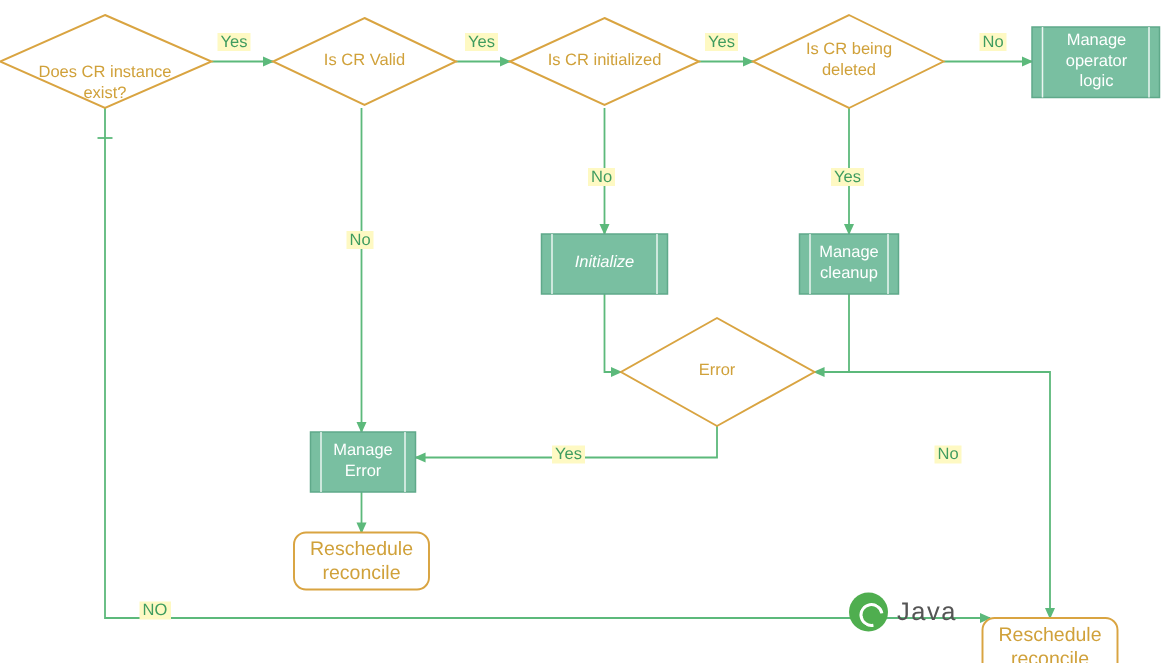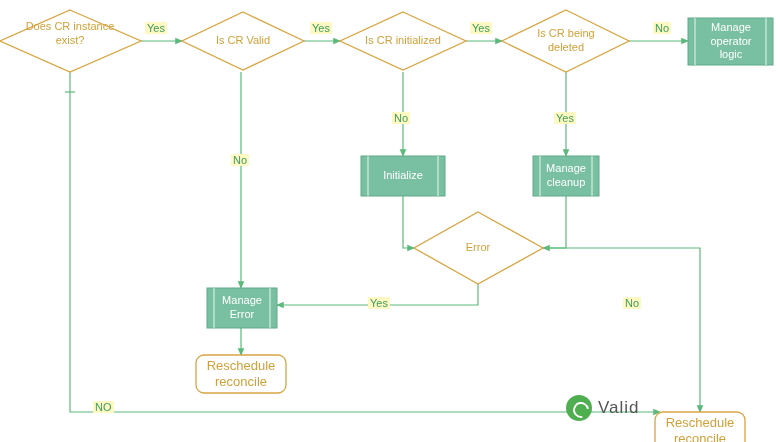--- a/index.html
+++ b/index.html
@@ -128,30 +128,30 @@
         <line x1="270" y1="288" x2="270" y2="328" stroke="#ffffff" stroke-width="1" opacity=".85"></line>
       </g>
     </g>
 
     <g fill="#ffffff" stroke="#d9a441" stroke-width="1.3">
       <rect x="196" y="355" width="90" height="38" rx="8" ry="8"></rect>
       <rect x="655" y="412" width="90" height="38" rx="8" ry="8"></rect>
     </g>
   </svg>
 
-  <div class="node-label diamond-label" style="left:4px;top:17px;width:132px;height:34px;text-align:center;">Does CR instance
+  <div class="node-label diamond-label" style="left:4px;top:39px;width:132px;height:34px;text-align:center;">Does CR instance
 exist?</div>
   <div class="node-label diamond-label" style="left:186px;top:31px;width:114px;height:20px;">Is CR Valid</div>
   <div class="node-label diamond-label" style="left:508px;top:24px;width:116px;height:34px;">Is CR being
 deleted</div>
   <div class="node-label diamond-label" style="left:343px;top:31px;width:120px;height:20px;">Is CR initialized</div>
   <div class="node-label box-label" style="left:696px;top:20px;width:70px;height:43px;">Manage
 operator
 logic</div>
-  <div class="node-label box-label" style="left:369px;top:157px;width:68px;height:38px;">Initialize</div>
+  <div class="node-label box-label" style="left:369px;top:157px;width:68px;height:38px;font-style:italic;">Initialize</div>
   <div class="node-label box-label" style="left:541px;top:157px;width:50px;height:38px;">Manage
 cleanup</div>
   <div class="node-label diamond-label" style="left:436px;top:238px;width:84px;height:20px;">Error</div>
   <div class="node-label box-label" style="left:215px;top:289px;width:54px;height:38px;">Manage
 Error</div>
   <div class="node-label round-label" style="left:198px;top:357px;width:86px;height:34px;">Reschedule
 reconcile</div>
   <div class="node-label round-label" style="left:657px;top:414px;width:86px;height:34px;">Reschedule
 reconcile</div>
 
@@ -161,17 +161,17 @@
   <div class="edge-label" style="left:653px;top:22px;">No</div>
   <div class="edge-label" style="left:392px;top:112px;">No</div>
   <div class="edge-label" style="left:554px;top:112px;">Yes</div>
   <div class="edge-label" style="left:231px;top:154px;">No</div>
   <div class="edge-label" style="left:368px;top:297px;">Yes</div>
   <div class="edge-label" style="left:623px;top:297px;">No</div>
   <div class="edge-label" style="left:93px;top:401px;">NO</div>
 
   <div class="watermark">
     <div class="wm-logo"></div>
-    <div class="wm-text">Valid</div>
+    <div class="wm-text">Java</div>
 
   </div>
 
 </div>
 
 </body></html>

